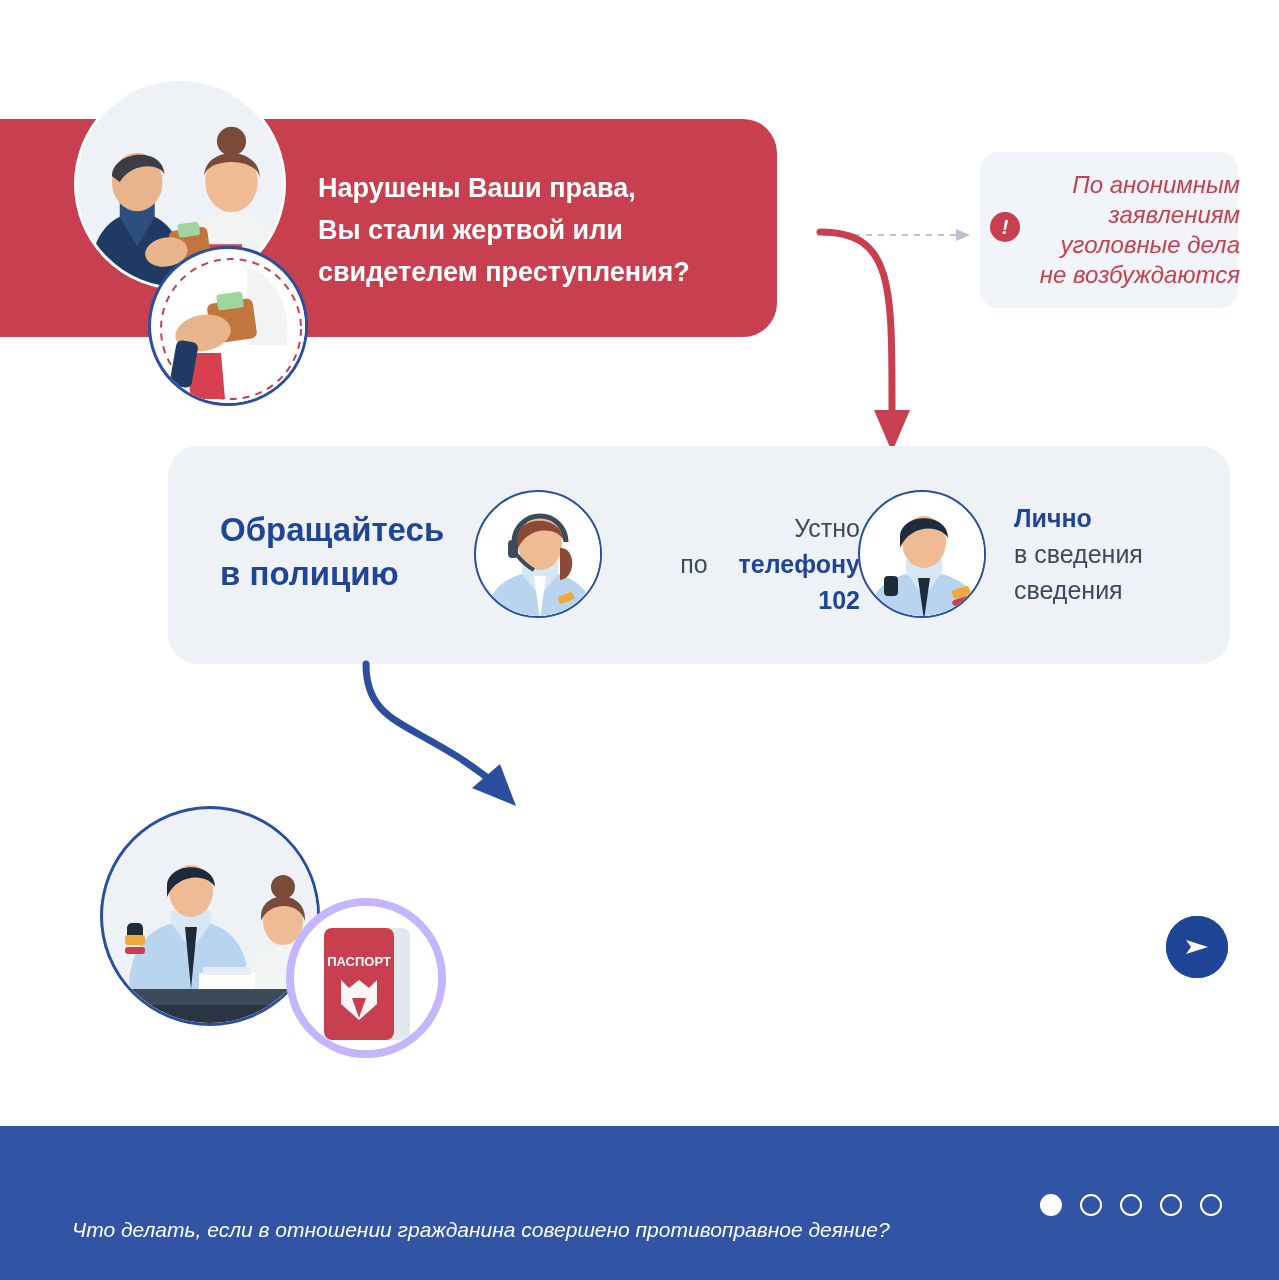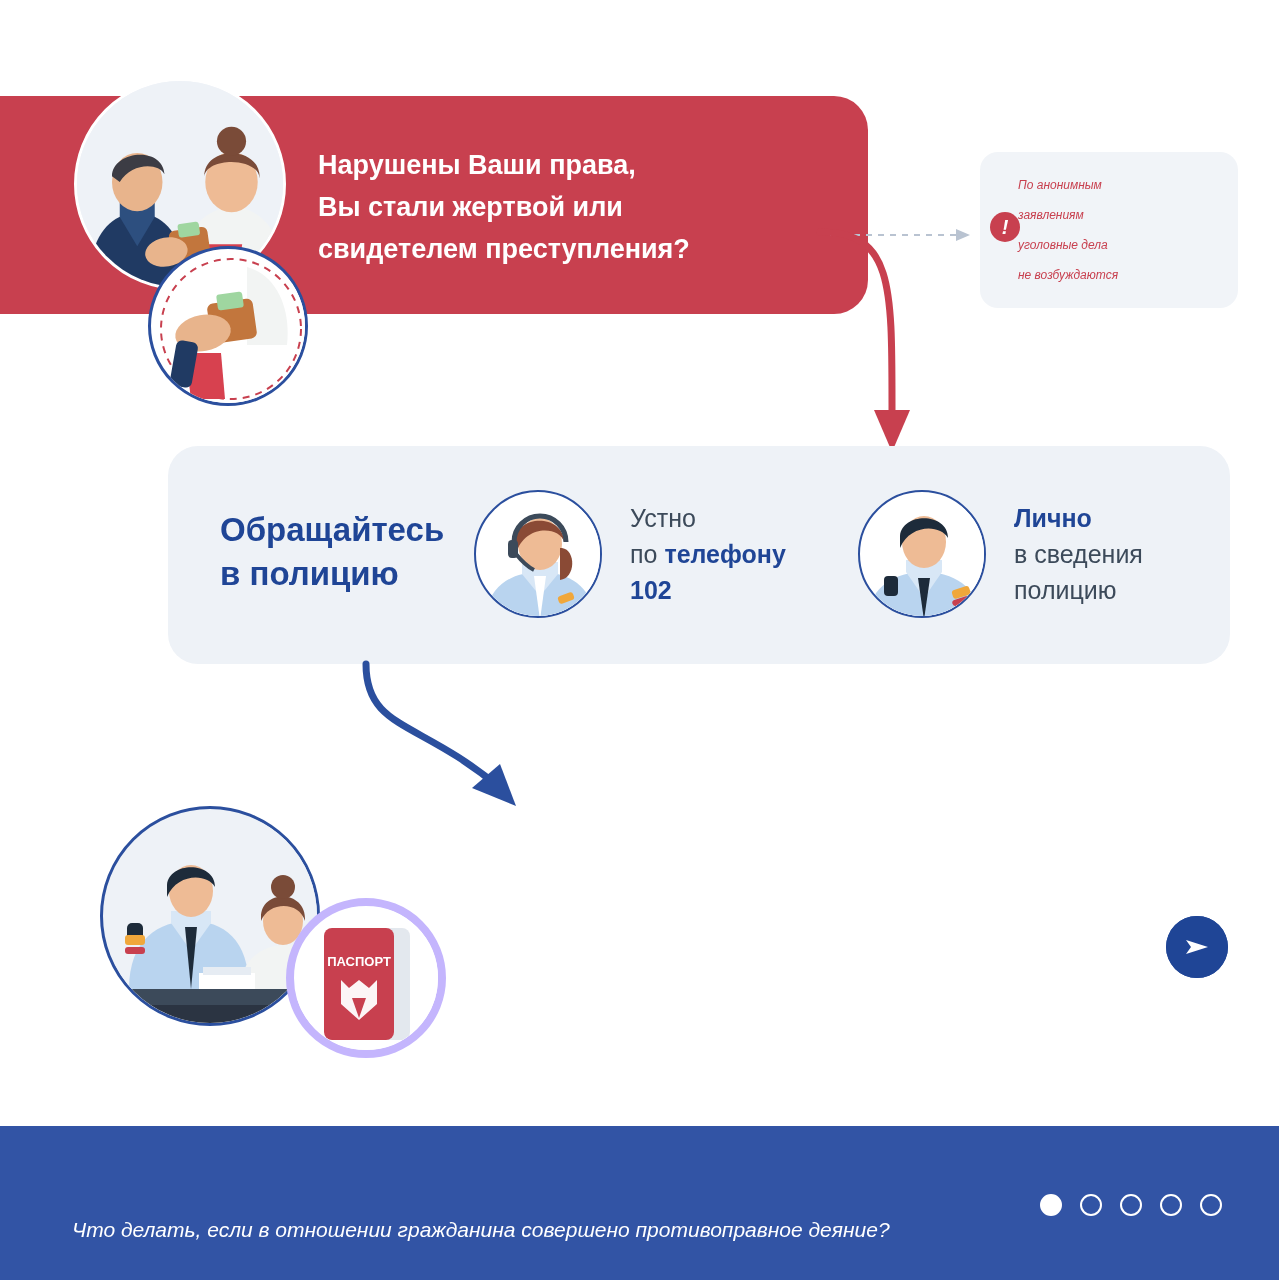--- a/index.html
+++ b/index.html
@@ -12,22 +12,22 @@
   }
   #page {
     position: relative;
     width: 1279px; height: 1280px;
     background: #ffffff;
   }
 
   
   .red-banner {
     position: absolute;
-    left: 0; top: 96px;
-    width: 868px; height: 218px;
+    left: 0; top: 119px;
+    width: 777px; height: 218px;
     background: #c8404f;
     border-top-right-radius: 34px;
     border-bottom-right-radius: 34px;
   }
   .red-banner .headline {
     position: absolute;
     left: 318px; top: 48px;
     width: 500px;
     color: #ffffff;
     font-size: 27px;
@@ -73,27 +73,28 @@
     background: #c8404f;
     color: #fff;
     font-size: 20px;
     font-weight: bold;
     font-style: italic;
     text-align: center;
     line-height: 30px;
   }
   .note .note-text {
     position: absolute;
-    left: 38px; top: 18px;
+    left: 48px; top: 18px;
     width: 212px;
     color: #c8404f;
     font-style: italic;
-    font-size: 12px;
+    font-size: 24px;
     line-height: 30px;
     white-space: pre-line;
+    text-align: right;
   }
   .note-dash {
     position: absolute;
     left: 828px; top: 226px;
     width: 150px; height: 18px;
   }
 
   
   .arrow-red { position: absolute; left: 816px; top: 226px; width: 120px; height: 240px; }
   .arrow-blue { position: absolute; left: 360px; top: 660px; width: 200px; height: 170px; }
@@ -126,23 +127,23 @@
   }
   .avatar.operator { left: 306px; top: 44px; }
   .avatar.officer  { left: 690px; top: 44px; }
 
   .opt-text {
     position: absolute;
     color: #3c4a5a;
     font-size: 25px;
     line-height: 36px;
   }
-  .opt-phone { left: 462px; top: 54px; width: 230px; }
+  .opt-phone { left: 462px; top: 64px; width: 230px; text-align: right; }
   .opt-person { left: 846px; top: 54px; width: 330px; }
-  .opt-text b { color: #1f4596; }
+  .opt-text b { color: #1f4596; margin-left: 24px; }
   .opt-text .big { color: #1f4596; font-weight: bold; }
 
   
   .panel3 {
     position: absolute;
     left: 290px; top: 828px;
     width: 908px; height: 208px;
     background: #eef2f7;
     border-radius: 30px;
   }
@@ -304,21 +305,21 @@
         <path d="M40 44 C42 20 88 20 88 46 C80 32 50 32 40 56 Z" fill="#1d2b3a"></path>
         <rect x="24" y="84" width="14" height="20" rx="4" fill="#1d2b3a"></rect>
         <rect x="92" y="96" width="18" height="9" rx="3" fill="#f0a73b" transform="rotate(-18 101 100)"></rect>
         <rect x="92" y="106" width="18" height="6" rx="3" fill="#c8404f" transform="rotate(-18 101 109)"></rect>
       </svg>
     </div>
 
     <div class="opt-text opt-person">
       <span class="big">Лично</span><br>
       <span>в сведения</span><br>
-      <span>полицию</span>
+      <span>сведения</span>
     </div>
   </div>
 
   <svg class="arrow-blue" viewBox="0 0 200 170">
     <path d="M6 4 C6 70 60 60 140 128" stroke="#2b4f9e" stroke-width="7" fill="none" stroke-linecap="round"></path>
     <path d="M112 128 L156 146 L140 104 Z" fill="#2b4f9e"></path>
   </svg>
 
 
   <div class="next-btn">

